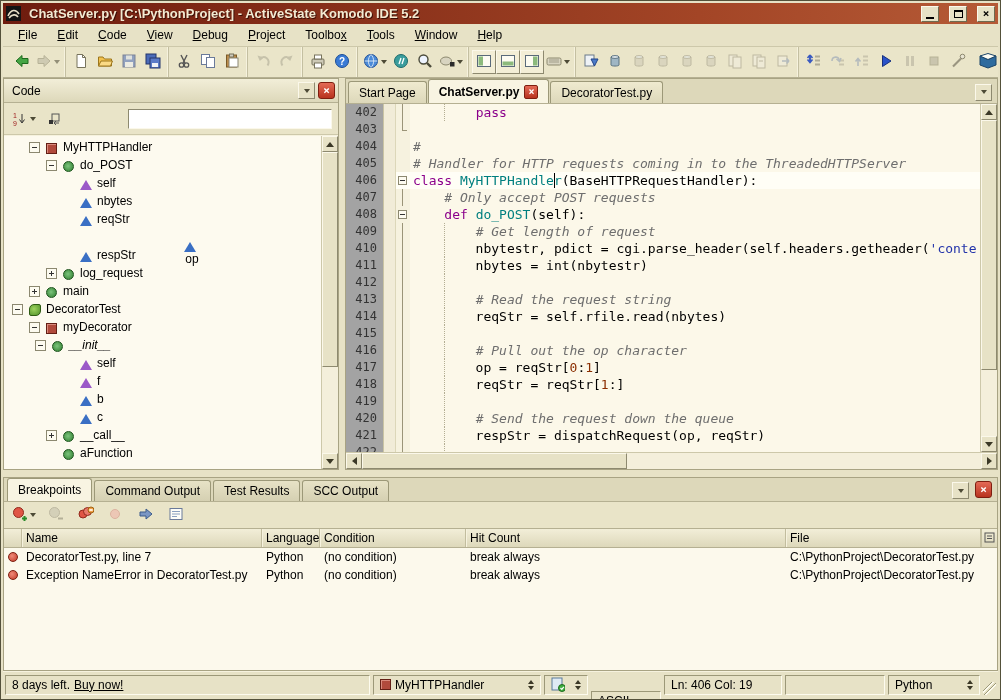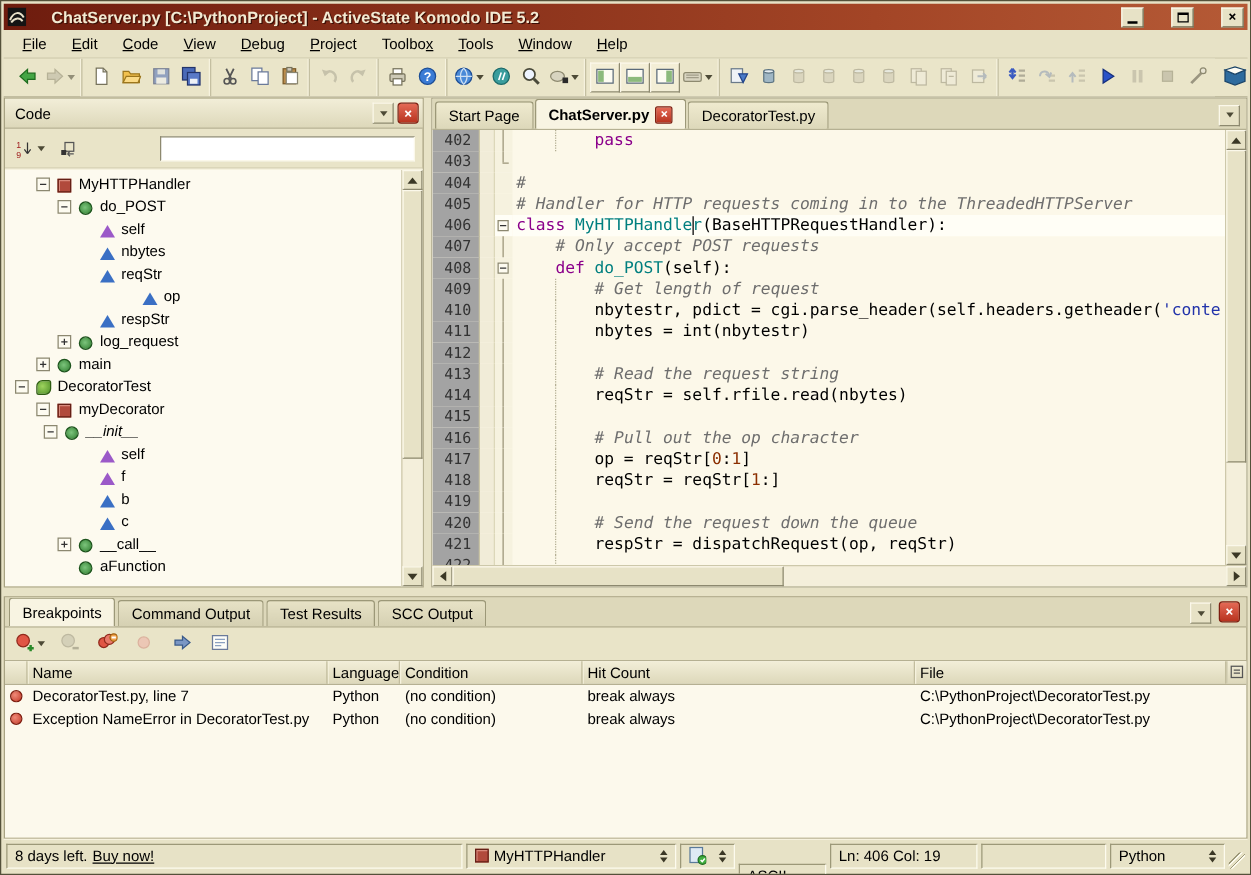--- a/index.html
+++ b/index.html
@@ -1,21 +1,21 @@
 <!DOCTYPE html>
 <html><head>
 <meta charset="utf-8">
 <style>
   * { margin:0; padding:0; box-sizing:border-box; }
   html,body { background:#c7c2a4; }
   body { font-family:"Liberation Sans", sans-serif; font-size:12px; color:#000; }
   .window { width:1001px; height:700px; background:#e7e2c6; border:1px solid #54513a; padding:2px; display:flex; flex-direction:column; overflow:hidden; }
 
   
-  .titlebar { height:21px; background:linear-gradient(to right,#6e1c0e,#a34526 70%,#b55a36); display:flex; align-items:center; padding:0 3px; gap:20px; flex:0 0 auto; }
+  .titlebar { height:21px; background:linear-gradient(to right,#6e1c0e,#a34526 70%,#b55a36); display:flex; align-items:center; padding:0 3px; gap:8px; flex:0 0 auto; }
   .titlebar .ticon { width:15px; height:15px; flex:0 0 auto; }
   .titlebar .ttext { color:#f3ead2; font-weight:bold; font-size:13px; flex:1; white-space:nowrap; overflow:hidden; text-shadow:1px 1px 0 #3a0e05; }
   .winbtn { width:18px; height:16px; background:#e7e2c6; border:1px solid; border-color:#fbf8ea #6f6b50 #6f6b50 #fbf8ea; display:flex; align-items:center; justify-content:center; font-size:11px; font-weight:bold; margin-left:2px; font-family:"DejaVu Sans Mono",monospace; }
   .winbtn div.min { width:8px; height:2px; background:#000; margin-top:8px; }
   .winbtn div.max { width:9px; height:8px; border:1px solid #000; border-top:2px solid #000; }
 
   
   .menubar { height:23px; display:flex; align-items:center; padding:0 6px; gap:2px; border-bottom:1px solid #cdc8aa; flex:0 0 auto; }
   .menu-item { padding:3px 9px; cursor:default; }
   .menu-item u { text-decoration:underline; }
@@ -111,21 +111,21 @@
   .bp-toolbar { height:27px; display:flex; align-items:center; gap:6px; padding:0 6px; border-bottom:1px solid #b5b092; flex:0 0 auto; }
   .btable { flex:1; display:flex; flex-direction:column; background:#fcf9ec; min-height:0; }
   .thead { height:19px; display:flex; flex:0 0 auto; background:linear-gradient(#f2eed8,#ddd8ba); border-bottom:1px solid #b5b092; }
   .th { border-right:1px solid #c2bd9e; box-shadow:1px 0 0 #f6f2de; padding:2px 4px; white-space:nowrap; overflow:hidden; }
   .trowb { height:18px; display:flex; align-items:center; flex:0 0 auto; }
   .td { padding:0 4px; white-space:nowrap; overflow:hidden; }
   .c-icon { width:18px; flex:0 0 auto; display:flex; justify-content:center; align-items:center; }
   .c-name { width:240px; flex:0 0 auto; }
   .c-lang { width:58px; flex:0 0 auto; }
   .c-cond { width:146px; flex:0 0 auto; }
-  .c-hit  { width:266px; flex:0 0 auto; }
+  .c-hit  { width:320px; flex:0 0 auto; }
   .c-file { flex:1; }
   .bpdot { width:10px; height:10px; border-radius:50%; background:radial-gradient(circle at 3px 3px,#f08a78,#c13a28); border:1px solid #7e1e10; }
   .colpick { width:16px; flex:0 0 auto; display:flex; align-items:center; justify-content:center; border-left:1px solid #c2bd9e; }
 
   
   .statusbar { height:26px; flex:0 0 auto; display:flex; align-items:center; gap:3px; padding:2px 2px 2px 2px; border-top:1px solid #f6f2de; }
   .sbox { height:20px; border:1px solid; border-color:#9c9878 #fdfbee #fdfbee #9c9878; display:flex; align-items:center; padding:0 6px; gap:4px; white-space:nowrap; overflow:hidden; }
   .sbox .spin { display:flex; flex-direction:column; gap:2px; margin-left:auto; padding-left:6px; }
   .spin i { width:0; height:0; border-left:3px solid transparent; border-right:3px solid transparent; }
   .spin i.u { border-bottom:4px solid #3b3826; }
@@ -493,21 +493,21 @@
               </span>
               <span>nbytes</span>
             </div>
             <div class="trow" style="padding-left: 59px;">
               <span class="texp none"></span>
               <span class="tico">
                 <span class="ic-var"></span>
               </span>
               <span>reqStr</span>
             </div>
-            <div class="trow" style="padding-left: 93px;">
+            <div class="trow" style="padding-left: 59px; flex-direction: column;">
               <span class="texp none"></span>
               <span class="tico">
                 <span class="ic-var"></span>
               </span>
               <span>op</span>
             </div>
             <div class="trow" style="padding-left: 59px;">
               <span class="texp none"></span>
               <span class="tico">
                 <span class="ic-var"></span>

